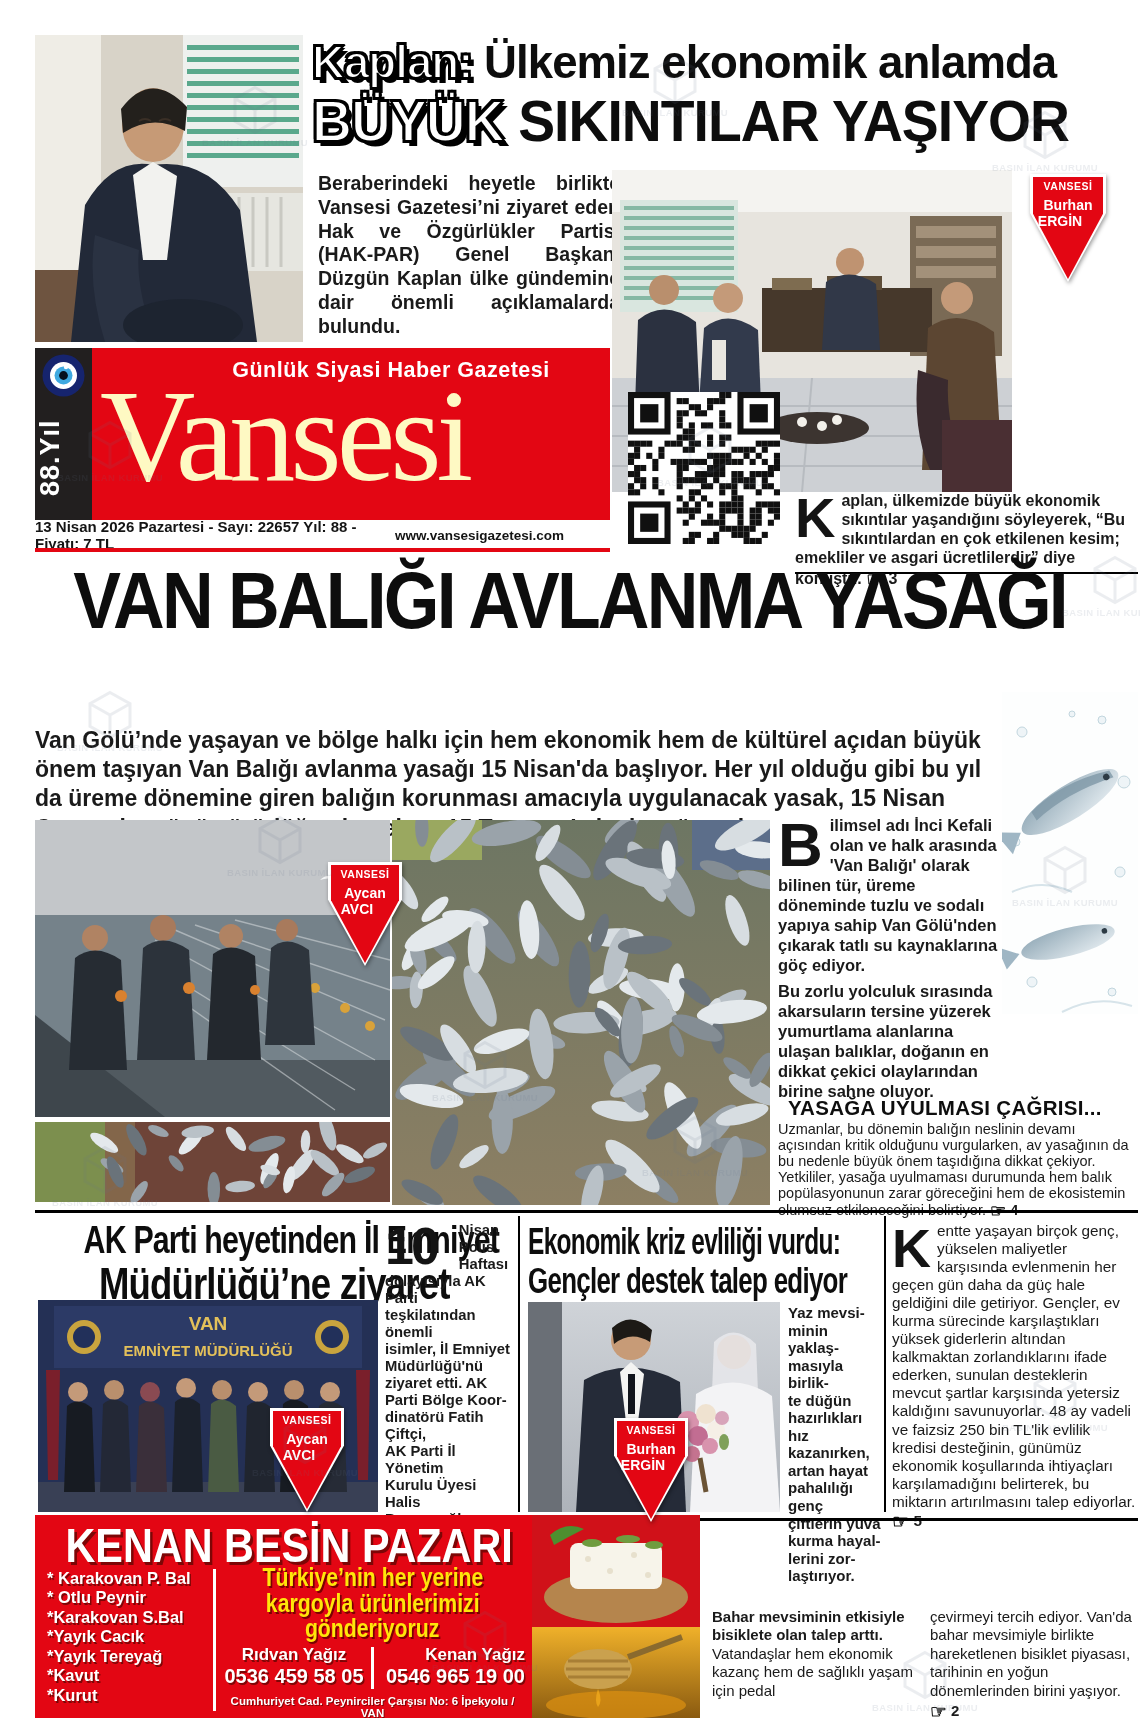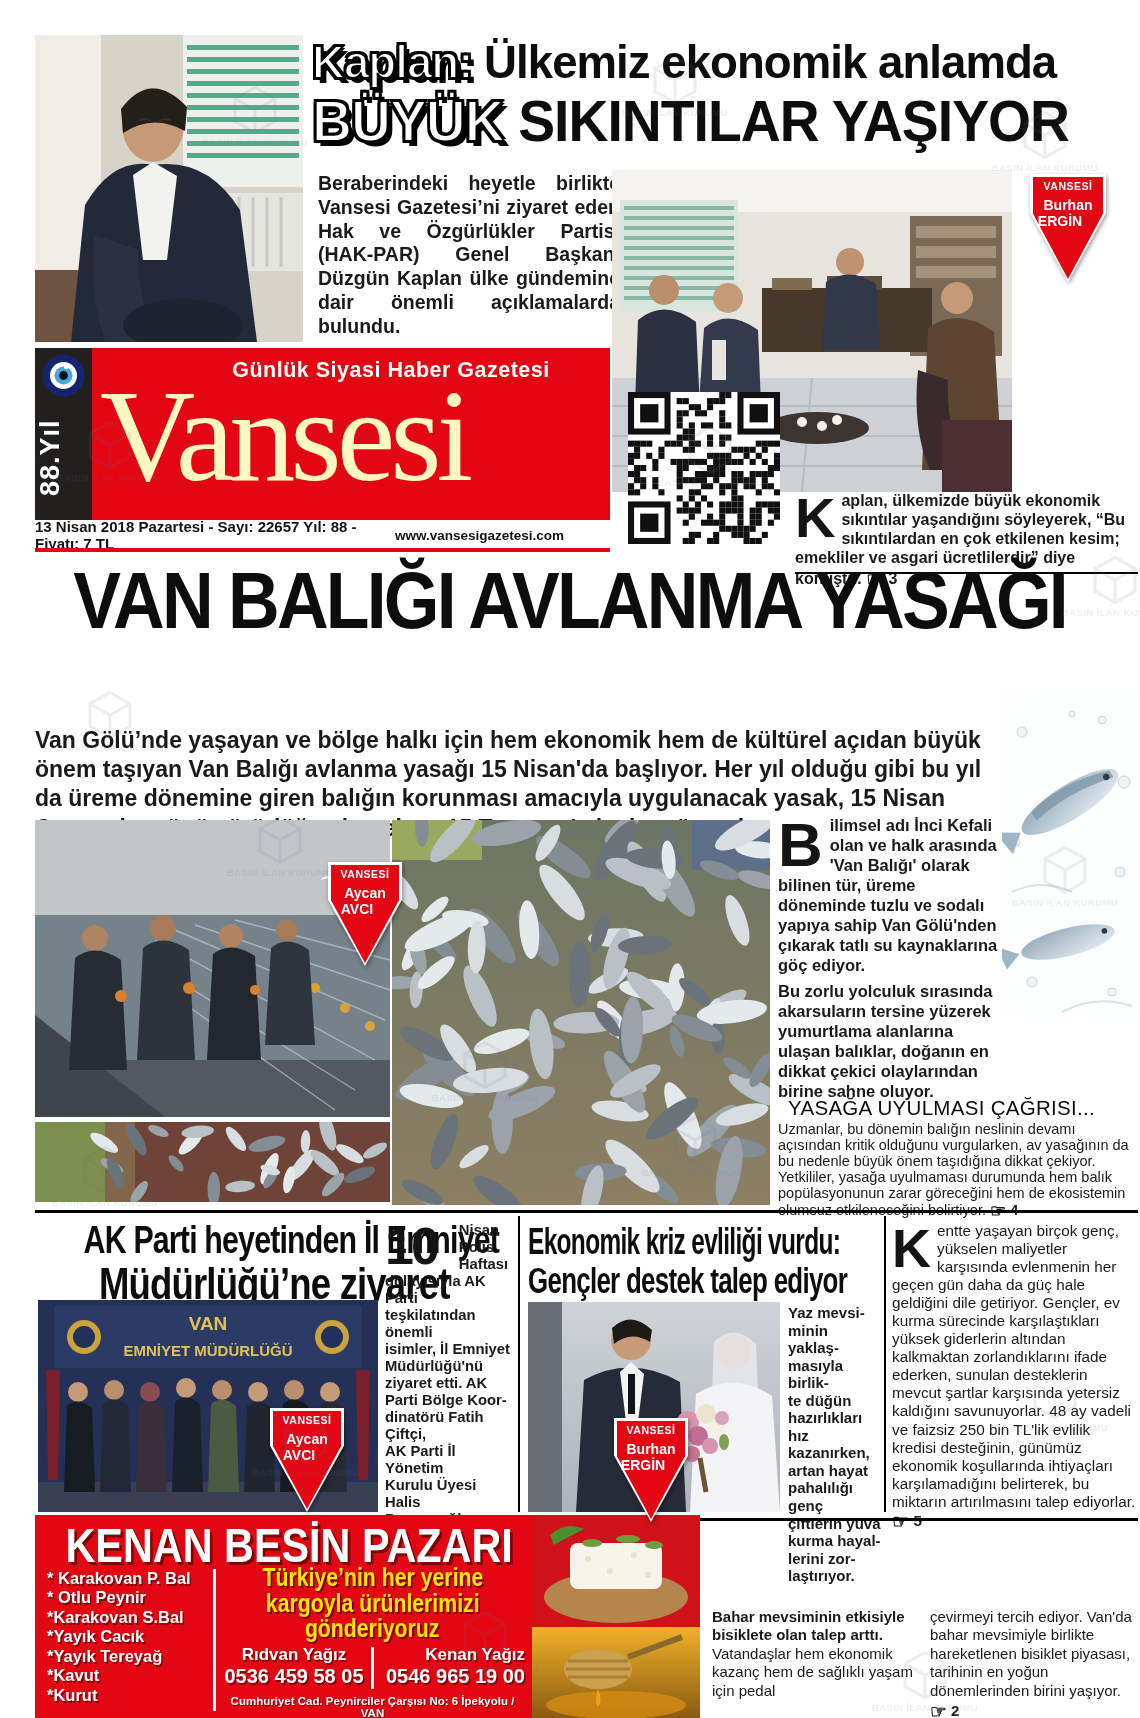--- a/index.html
+++ b/index.html
@@ -163,21 +163,21 @@
     </div>
     <div style="position:absolute;left:0;right:0;top:52px;bottom:4px;color:#fff;font-weight:bold;font-size:27px;writing-mode:vertical-rl;transform:rotate(180deg);text-align:center;letter-spacing:1px">88.Yıl</div>
   </div>
 
   <div class="abs" style="left:92px;top:348px;width:518px;height:172px;background:#e30613;overflow:hidden">
     <div style="position:absolute;top:10px;left:90px;right:10px;text-align:center;color:#fff;font-weight:bold;font-size:21.5px;letter-spacing:.5px">Günlük Siyasi Haber Gazetesi</div>
     <div style="position:absolute;left:8px;top:22px;color:#fef9c3;font-family:'Liberation Serif',serif;font-weight:normal;font-size:132px;line-height:1;letter-spacing:-5px">Vansesi</div>
   </div>
 
   <div class="abs" style="left:35px;top:524px;width:575px;height:22px;display:flex;justify-content:space-between;align-items:center;padding-right:46px">
-    <span style="font-weight:bold;font-size:15px;color:#141414">13 Nisan 2018 Pazartesi - Sayı: 22657 Yıl: 88 -  Fiyatı: 7 TL</span>
+    <span style="font-weight:bold;font-size:15px;color:#141414">13 Nisan 2026 Pazartesi - Sayı: 22657 Yıl: 88 -  Fiyatı: 7 TL</span>
     <span style="font-weight:bold;font-size:13.5px;color:#141414">www.vansesigazetesi.com</span>
   </div>
   <div class="rule-red" style="left:35px;top:548px;width:575px;height:4px"></div>
 
   <div class="abs" id="qr" style="left:628px;top:392px;width:152px;height:152px"><svg viewBox="0 0 25 25" width="100%" height="100%">
         <rect x="0" y="0" width="25" height="25" fill="#fff"></rect>
         <rect x="15" y="0" width="1" height="1" fill="#101010"></rect>
         <rect x="16" y="0" width="1" height="1" fill="#101010"></rect>
         <rect x="8" y="1" width="1" height="1" fill="#101010"></rect>
         <rect x="9" y="1" width="1" height="1" fill="#101010"></rect>
@@ -629,21 +629,21 @@
           <ellipse cx="235.15035317984893" cy="47.90560152004734" rx="10.275267362722786" ry="4.377074861562381" transform="rotate(19 235 48)" fill="#d7dde1"></ellipse>
           <ellipse cx="340.22756870660356" cy="27.502807626269203" rx="13.417015077274765" ry="5.256764221636935" transform="rotate(151 340 28)" fill="#b9c1c7"></ellipse>
         </g>
     </svg>
   </div>
 
   <div class="abs bodytext" style="left:778px;top:816px;width:230px;font-size:16.5px;font-weight:bold;line-height:1.21">
     <span class="dropcap" style="font-size:62px;margin:4px 7px 0 0">B</span><span>ilimsel adı İnci Kefali olan ve halk arasında 'Van Balığı' olarak bilinen tür, üreme döneminde tuzlu ve sodalı yapıya sahip Van Gölü'nden çıkarak tatlı su kaynaklarına göç ediyor.</span>
   </div>
   <div class="abs bodytext" style="left:778px;top:982px;width:230px;font-size:16.5px;font-weight:bold;line-height:1.21">Bu zorlu yolculuk sırasında akarsuların tersine yüzerek yumurtlama alanlarına ulaşan balıklar, doğanın en dikkat çekici olaylarından birine sahne oluyor.</div>
-  <div class="abs" style="left:788px;top:1096px;width:330px;font-size:20.5px;font-weight:normal;color:#0e0e0e;letter-spacing:.3px">YASAĞA UYULMASI ÇAĞRISI...</div>
+  <div class="abs" style="left:788px;top:1096px;width:330px;font-size:20.5px;font-weight:bold;color:#0e0e0e;letter-spacing:.3px">YASAĞA UYULMASI ÇAĞRISI...</div>
   <div class="abs bodytext" style="left:778px;top:1122px;width:360px;font-size:14.5px;line-height:1.1">
     <span>Uzmanlar, bu dönemin balığın neslinin devamı açısından kritik olduğunu vurgularken, av yasağının da bu nedenle büyük önem taşıdığına dikkat çekiy­or.  Yetkililer, yasağa uyulmaması durumunda hem balık popülasyonunun zarar göreceğini hem de ekosistemin olumsuz etkileneceğini belirtiyor.</span>
     <span class="pointer-wrap"> <span class="pointer">☞</span> <span>4</span></span>
   </div>
 
   <div class="rule" style="left:35px;top:1210px;width:1103px;height:3px"></div>
   <div class="rule" style="left:518px;top:1216px;width:2px;height:296px"></div>
   <div class="rule" style="left:884px;top:1216px;width:2px;height:296px"></div>
 
   <div class="abs" style="left:38px;top:1220px;width:473px;text-align:center">

